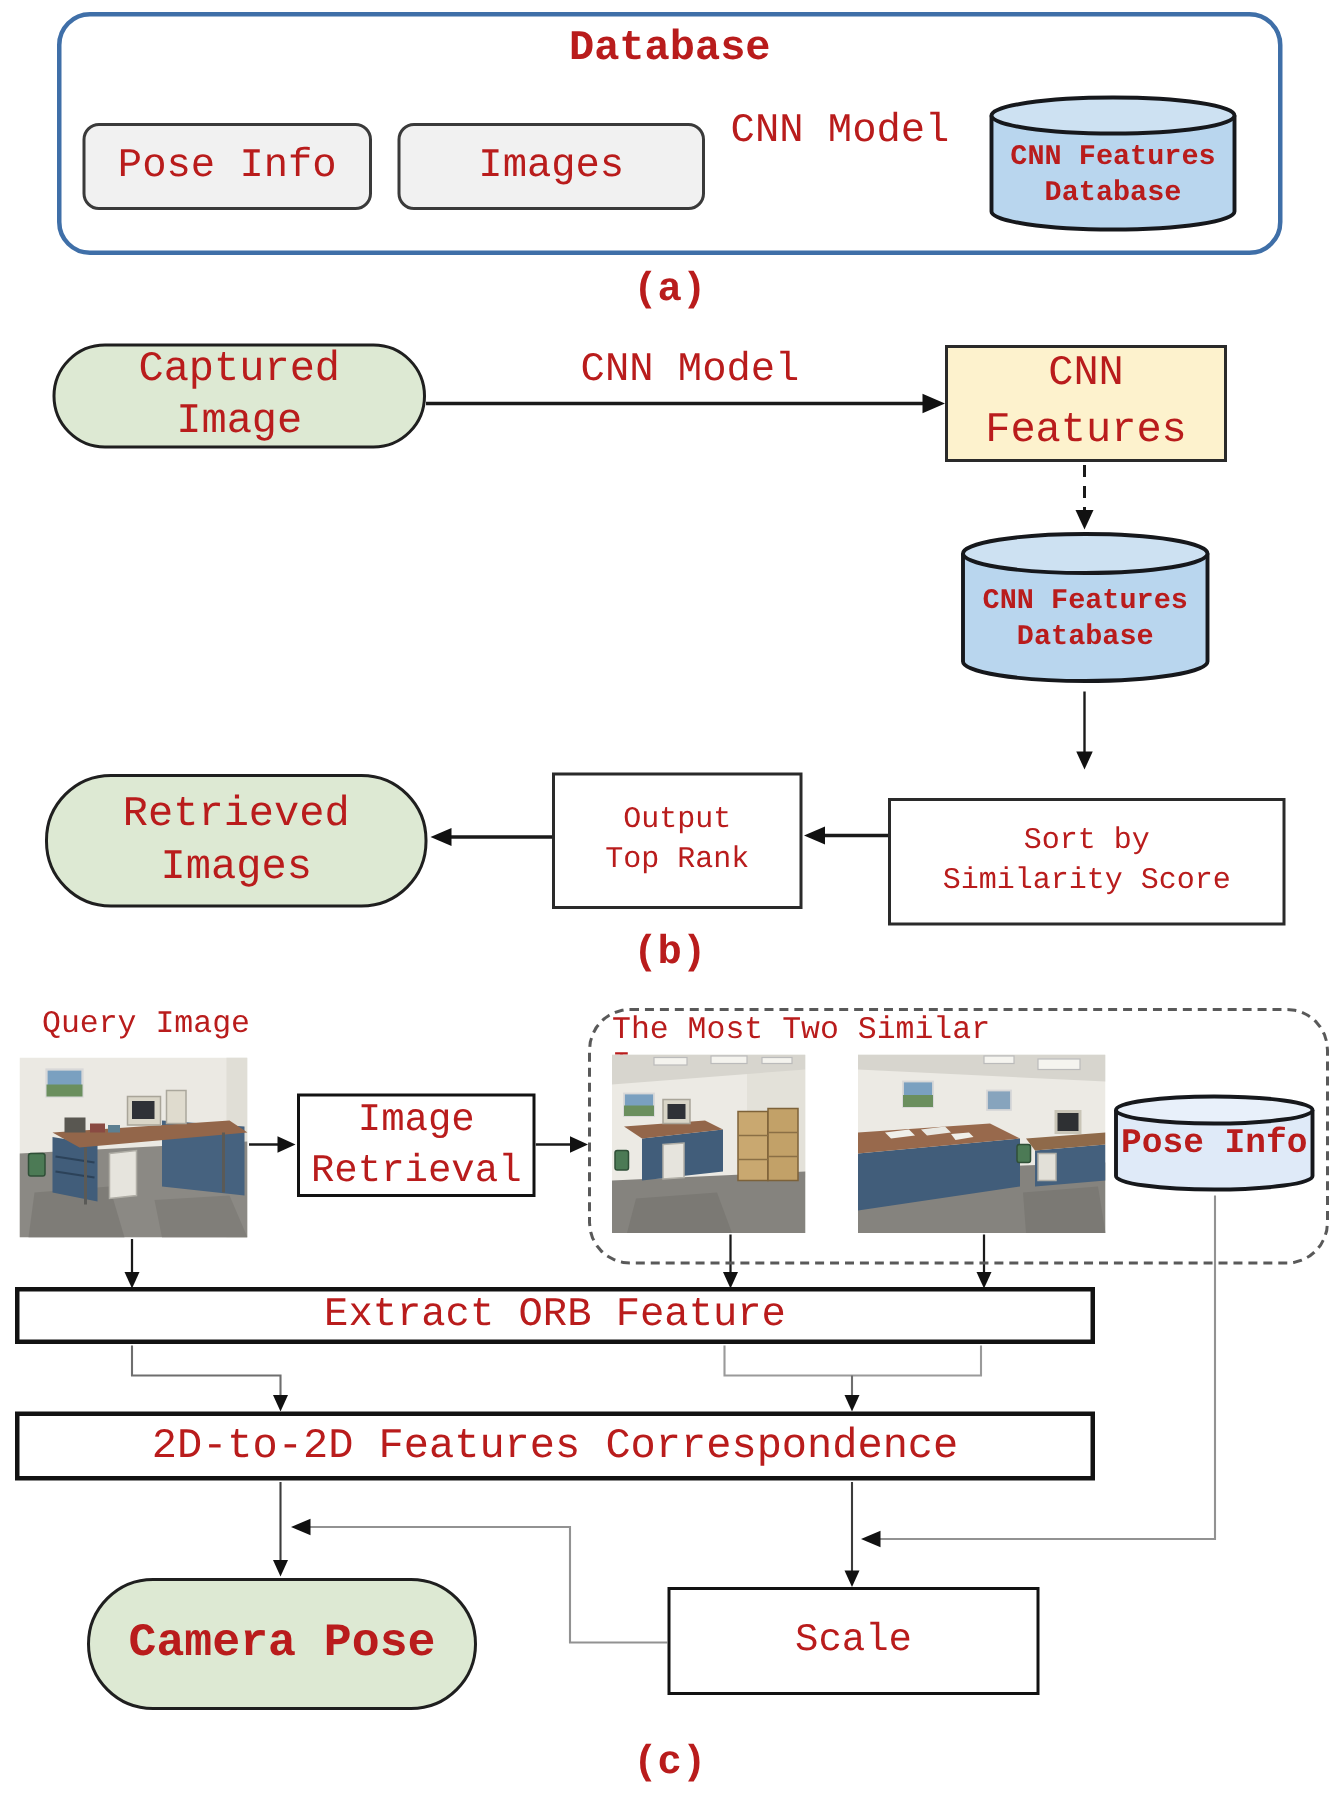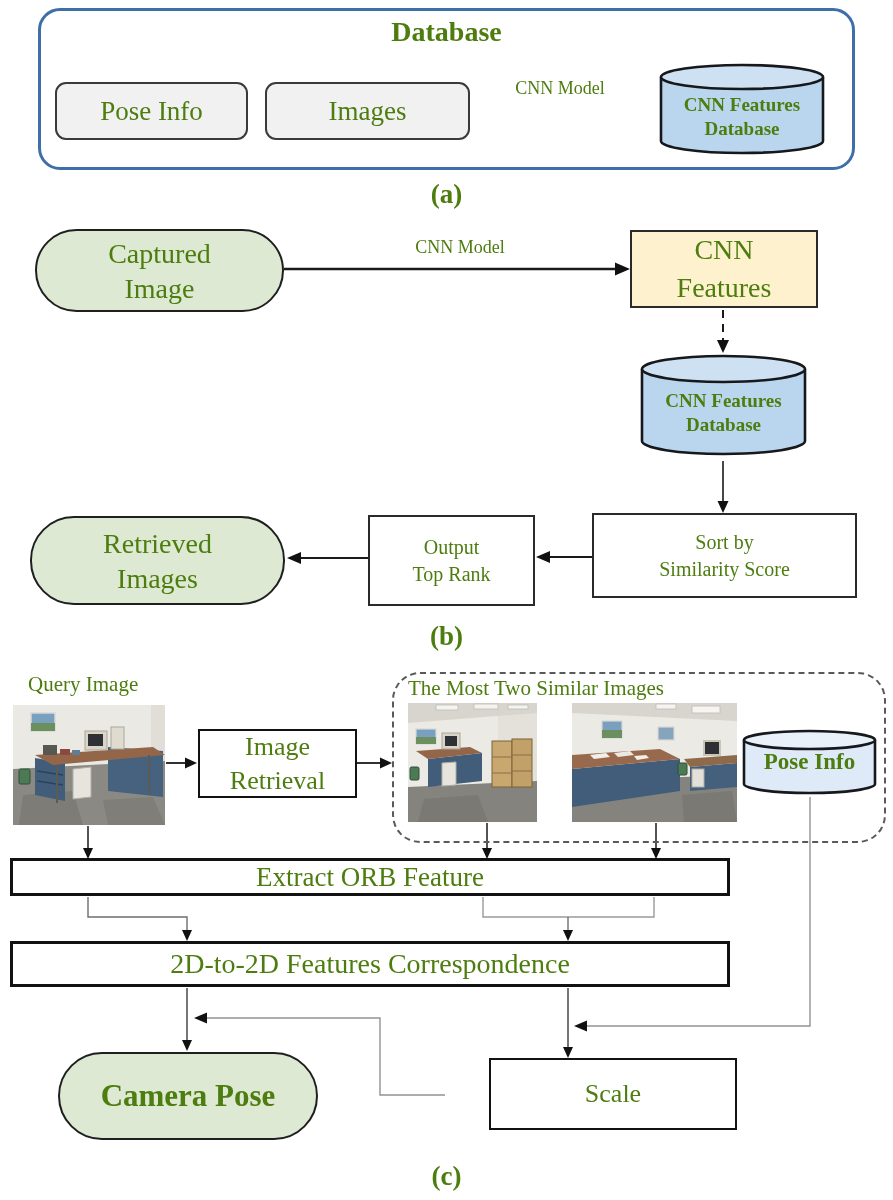--- a/index.html
+++ b/index.html
@@ -1,38 +1,38 @@
 <!DOCTYPE html>
 <html><head>
 <meta charset="utf-8">
 <style>
   html,body{margin:0;padding:0;background:#ffffff;}
   .canvas{
     position:relative;width:893px;height:1200px;background:#ffffff;
-    font-family:Liberation Serif, serif;color:#4d7c0f;overflow:hidden;
+    font-family:Liberation Mono, monospace;color:#b91c1c;overflow:hidden;
   }
   .abs{position:absolute;box-sizing:border-box;}
   .ctr{display:flex;align-items:center;justify-content:center;text-align:center;}
   .col{flex-direction:column;}
   
   .panel-a-box{border:3px solid #3f6fa8;border-radius:22px;background:#ffffff;}
   .gray-node{background:#f1f1f1;border:2px solid #3a3a3a;border-radius:11px;font-size:27px;}
   .title-a{font-size:28px;font-weight:bold;}
   .caption{font-size:27px;font-weight:bold;}
   
   .pill{background:#dde9d3;border:2.5px solid #1f1f1f;border-radius:44px;font-size:28px;line-height:1.25;}
   .pill.bold{font-weight:bold;font-size:31px;}
   
   .ybox{background:#fdf2cd;border:2px solid #2a2a2a;font-size:28px;line-height:1.35;}
   .wbox{background:#ffffff;border:2px solid #2a2a2a;font-size:20px;line-height:1.32;}
   .bar{background:#ffffff;border:3px solid #121212;font-size:27px;}
   .retrieval-box{background:#ffffff;border:2.5px solid #121212;font-size:26px;line-height:1.3;}
-  .scale-box{background:#ffffff;border:2.5px solid #121212;font-size:26px;line-height:1.3;margin-left:44px;}
+  .scale-box{background:#ffffff;border:2.5px solid #121212;font-size:26px;line-height:1.3;}
   .dashed-box{border:2.5px dashed #595959;border-radius:28px;background:transparent;}
-  .arrow-label{font-size:18px;}
+  .arrow-label{font-size:27px;}
   .small-label{font-size:21px;}
   .cyl-label{font-weight:bold;font-size:19px;line-height:1.25;text-align:center;}
   .pose-cyl-label{font-weight:bold;font-size:23px;}
   .overlay{position:absolute;left:0;top:0;pointer-events:none;}
   .photo{position:absolute;}
 </style>
 </head>
 <body>
 
 <div class="canvas">
@@ -98,40 +98,40 @@
   <svg class="abs" style="left:659px;top:63px;" width="166" height="94" viewBox="0 0 166 94">
     <path d="M2,14 v64 a81,12 0 0 0 162,0 v-64" fill="#b9d6ee" stroke="#16181c" stroke-width="2.6"></path>
     <ellipse cx="83" cy="14" rx="81" ry="12" fill="#cde1f2" stroke="#16181c" stroke-width="2.6"></ellipse>
   </svg>
   <div class="abs ctr col cyl-label" style="left:659px;top:88px;width:166px;height:58px;">
     <span>CNN Features</span>
     <span>Database</span>
   </div>
   <div class="abs ctr caption" style="left:0;top:176px;width:893px;height:36px;">(a)</div>
 
-  <div class="abs ctr col pill" style="left:35px;top:229px;width:249px;height:83px;">
+  <div class="abs ctr col pill" style="left:35px;top:229px;width:249px;height:70px;">
     <span>Captured</span>
     <span>Image</span>
   </div>
   <div class="abs ctr arrow-label" style="left:360px;top:230px;width:200px;height:34px;">CNN Model</div>
   <div class="abs ctr col ybox" style="left:630px;top:230px;width:188px;height:78px;">
     <span>CNN</span>
     <span>Features</span>
   </div>
 
   <svg class="abs" style="left:640px;top:354px;" width="167" height="106" viewBox="0 0 167 106">
     <path d="M2,15 v72 a81.5,13 0 0 0 163,0 v-72" fill="#b9d6ee" stroke="#16181c" stroke-width="2.6"></path>
     <ellipse cx="83.5" cy="15" rx="81.5" ry="13" fill="#cde1f2" stroke="#16181c" stroke-width="2.6"></ellipse>
   </svg>
   <div class="abs ctr col cyl-label" style="left:640px;top:384px;width:167px;height:58px;">
     <span>CNN Features</span>
     <span>Database</span>
   </div>
 
-  <div class="abs ctr col wbox" style="left:592px;top:513px;width:265px;height:85px;">
+  <div class="abs ctr col wbox" style="left:592px;top:532px;width:265px;height:85px;">
     <span>Sort by</span>
     <span>Similarity Score</span>
   </div>
   <div class="abs ctr col wbox" style="left:368px;top:515px;width:167px;height:91px;">
     <span>Output</span>
     <span>Top Rank</span>
   </div>
   <div class="abs ctr col pill" style="left:30px;top:516px;width:255px;height:89px;">
     <span>Retrieved</span>
     <span>Images</span>

